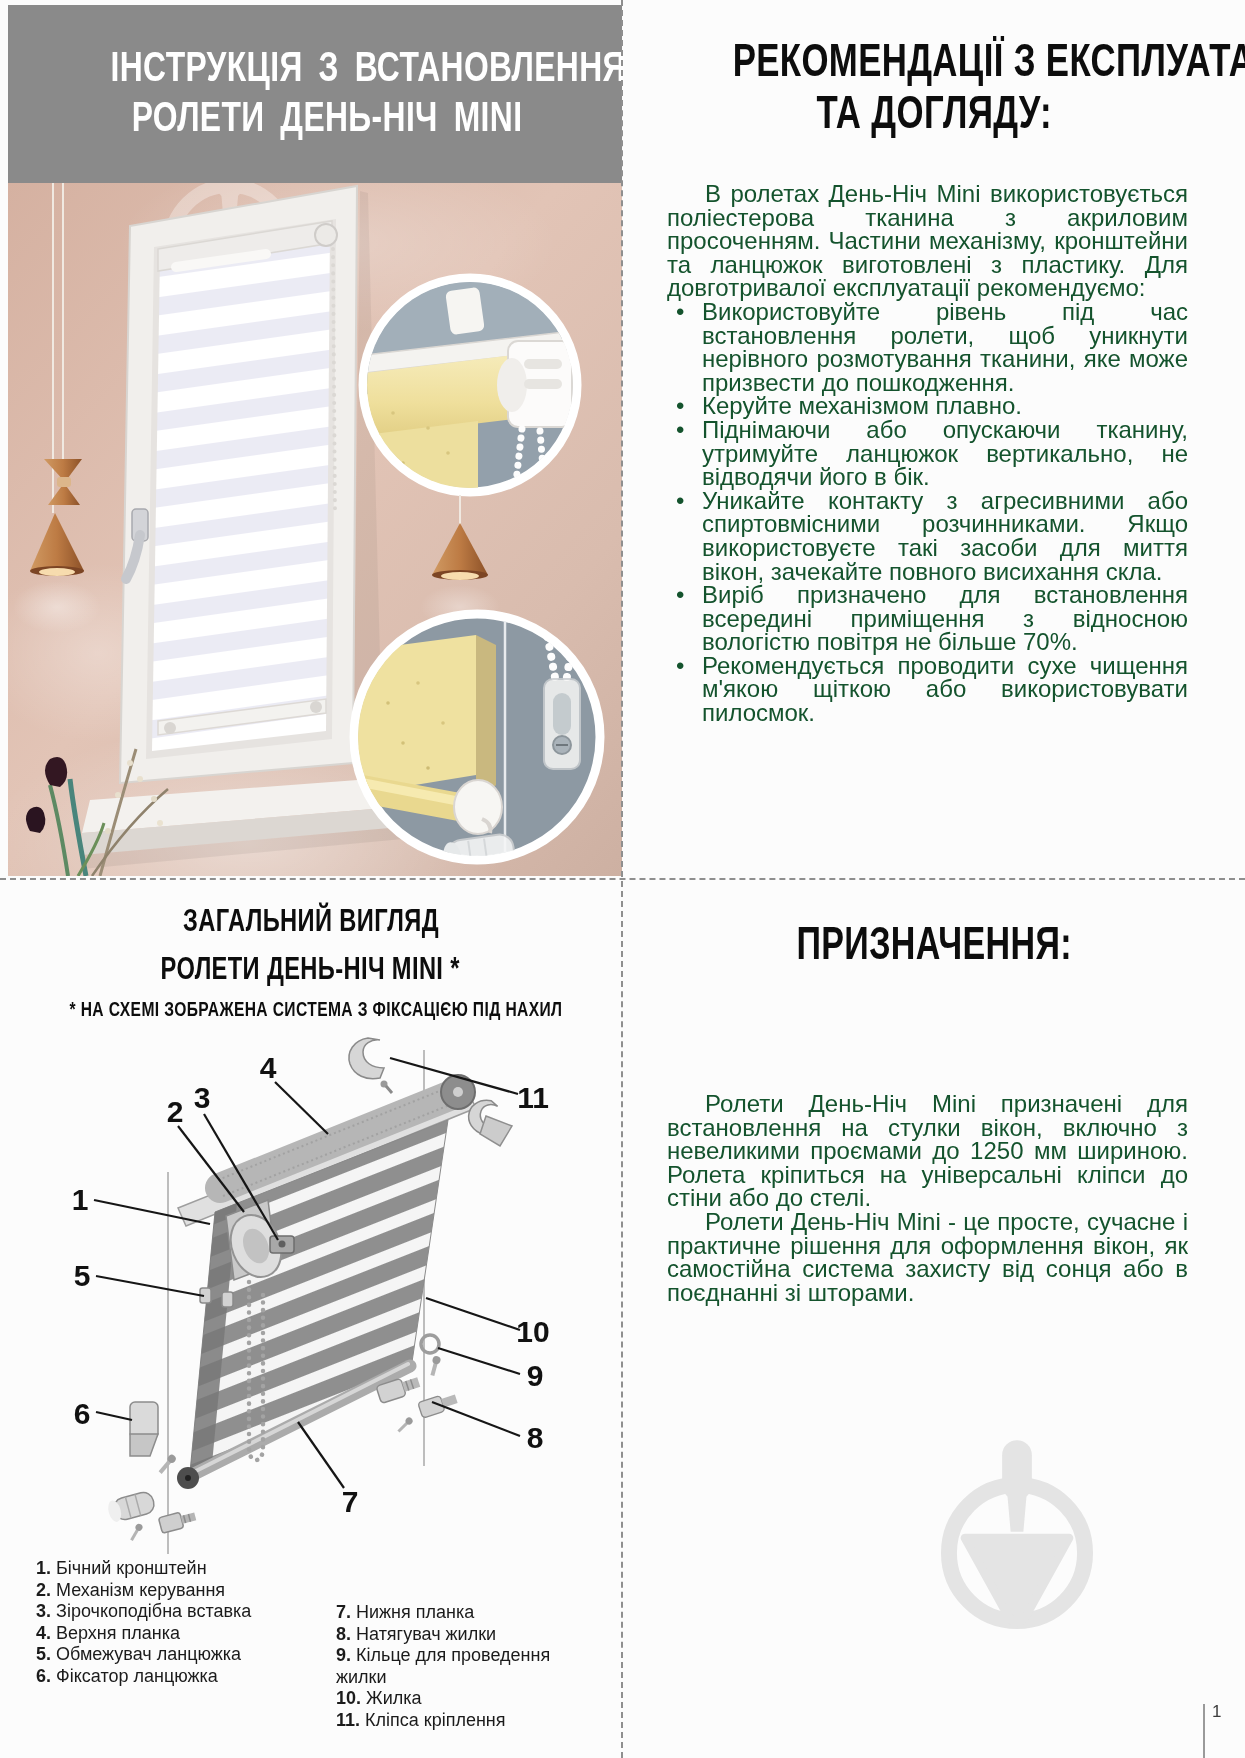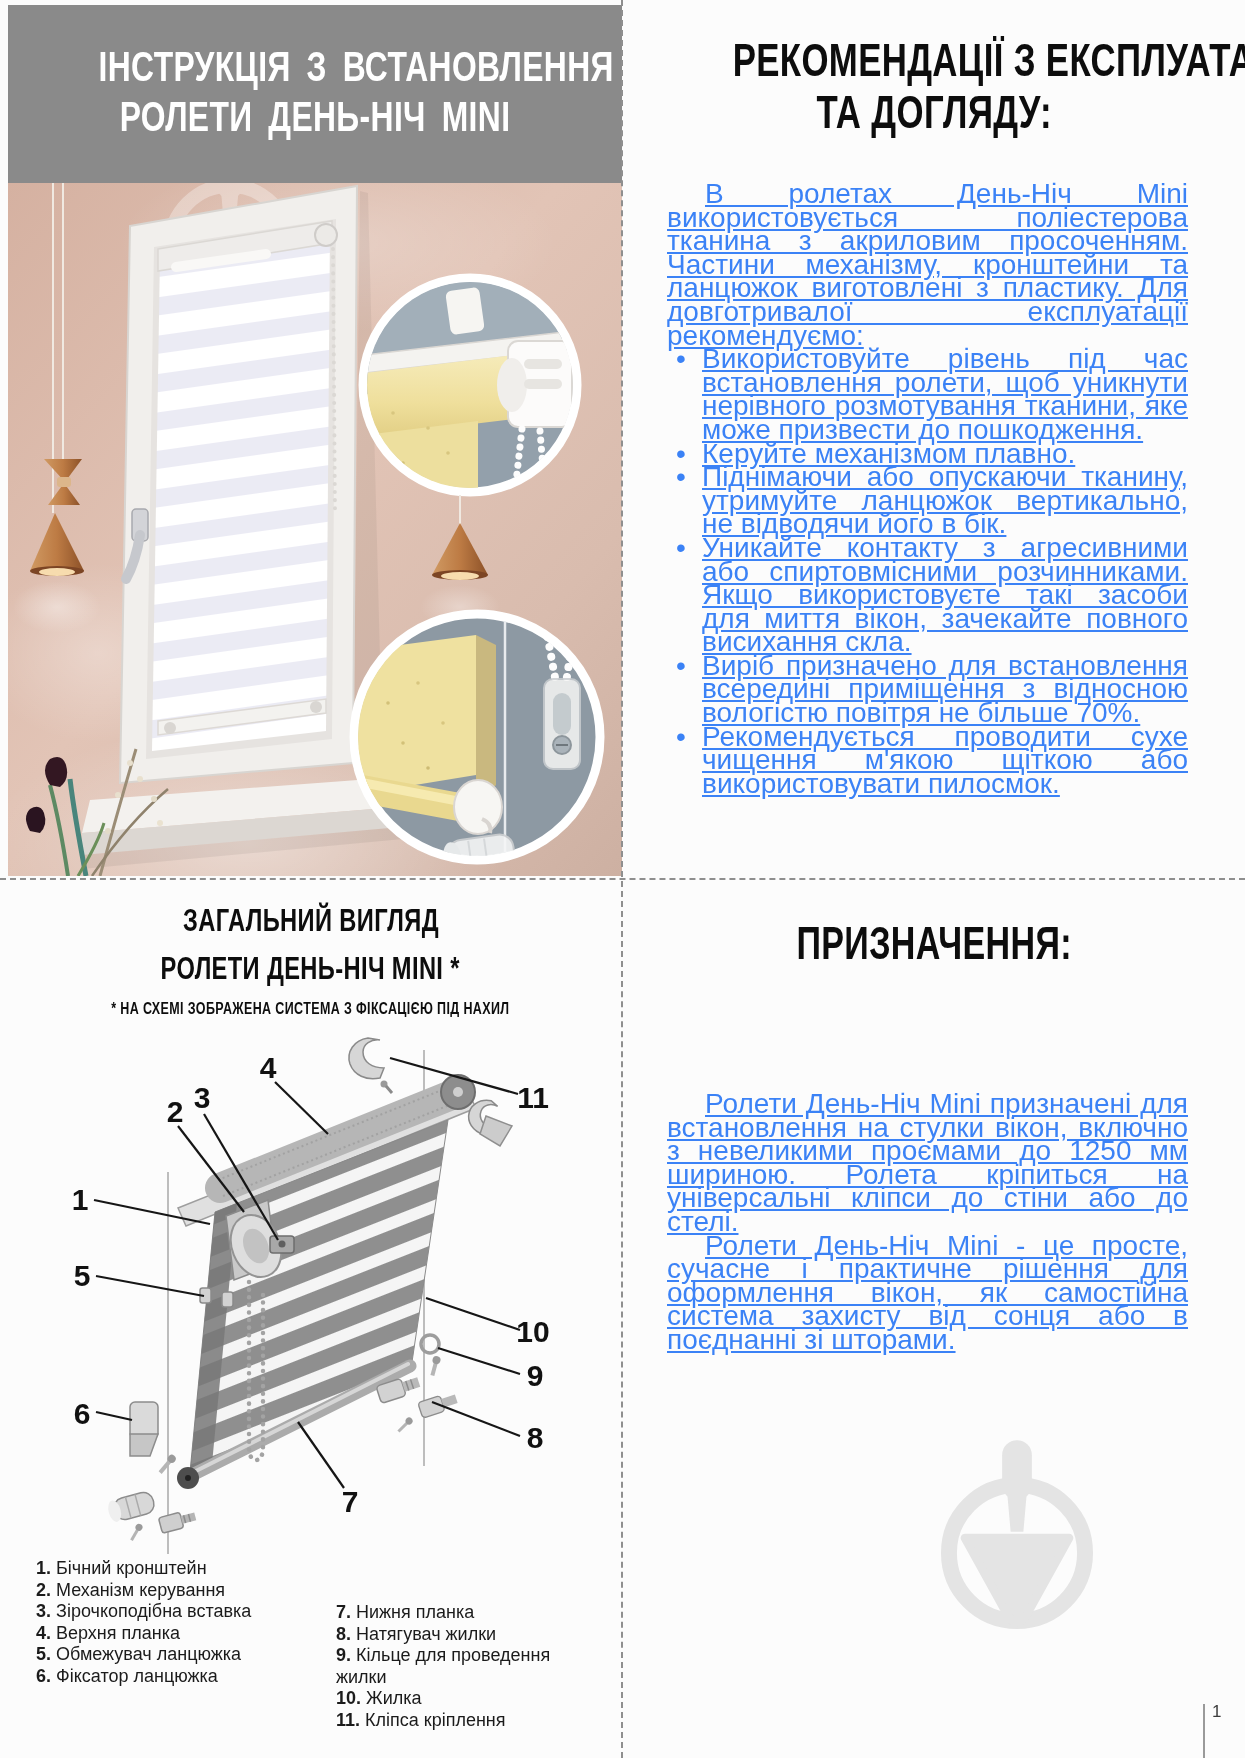--- a/index.html
+++ b/index.html
@@ -9,36 +9,36 @@
   }
   
   .dash-v{position:absolute;left:621px;top:0;width:0;height:1758px;border-left:2px dashed #8f8f8f;}
   .dash-h{position:absolute;left:0;top:878px;width:1245px;height:0;border-top:2px dashed #8f8f8f;}
   
   .cline{display:block;text-align:center;white-space:nowrap;}
   .cline>span{display:inline-block;transform:scaleX(.74);transform-origin:50% 50%;letter-spacing:.5px;}
   
   .panel-tl{position:absolute;left:8px;top:5px;width:614px;height:871px;}
   .gray-bar{position:absolute;left:0;top:0;width:614px;height:178px;background:#8a8a8a;}
-  .tl-title{position:absolute;left:0;top:36px;width:614px;color:#fff;font-weight:bold;
+  .tl-title{position:absolute;left:12px;top:36px;width:614px;color:#fff;font-weight:bold;
     font-size:43px;line-height:50px;word-spacing:9px;}
   .photo{position:absolute;left:0;top:178px;width:614px;height:693px;}
   
   .quad-tr{position:absolute;left:623px;top:0;width:622px;height:878px;}
   .tr-heading{margin:34px 10px 0 10px;font-weight:bold;font-size:47px;line-height:52px;color:#0d0d0d;}
-  .body-text{font-size:28px;line-height:23.6px;text-align:justify;color:#3b82f6;text-decoration:underline;}
+  .body-text{font-size:24px;line-height:23.6px;text-align:justify;color:#14532d;}
   .tr-body{margin:44px 57px 0 44px;}
   .indent{text-indent:38px;margin:0;}
   ul.recs{list-style:none;margin:0;padding:0;}
   ul.recs li{position:relative;padding-left:35px;margin:0;}
   ul.recs li::before{content:"\2022";position:absolute;left:9px;top:0;}
   
   .quad-bl{position:absolute;left:0;top:880px;width:621px;height:878px;}
   .bl-title{margin-top:16px;font-weight:bold;font-size:32px;line-height:48px;color:#0d0d0d;}
-  .bl-sub{margin-top:3px;font-weight:bold;font-size:16px;line-height:28px;color:#0d0d0d;}
+  .bl-sub{margin-top:3px;font-weight:bold;font-size:20px;line-height:28px;color:#0d0d0d;}
   .bl-sub>span{transform:scaleX(.78);}
   .diagram{position:absolute;left:28px;top:150px;width:572px;height:532px;}
   .legend{position:absolute;top:678px;font-size:18px;line-height:21.5px;}
   .legend-left{left:36px;width:285px;}
   .legend-right{left:336px;width:235px;margin-top:44px;}
   .legend-item .lnum{font-weight:bold;margin-right:5px;}
   
   .quad-br{position:absolute;left:623px;top:880px;width:622px;height:878px;}
   .br-heading{margin:38px 10px 17px 10px;font-weight:bold;font-size:46px;line-height:50px;color:#0d0d0d;}
   .br-body{margin:124px 57px 0 44px;}

